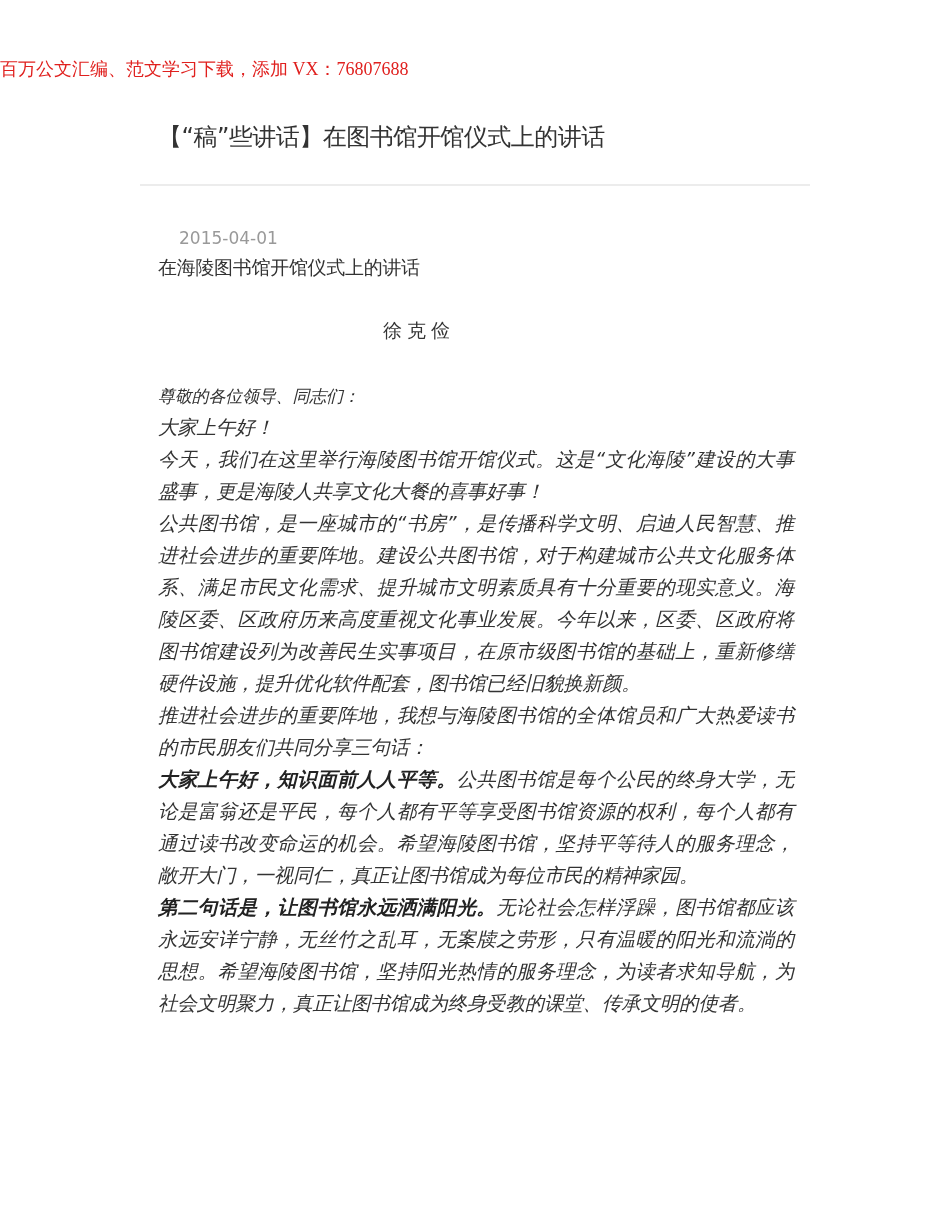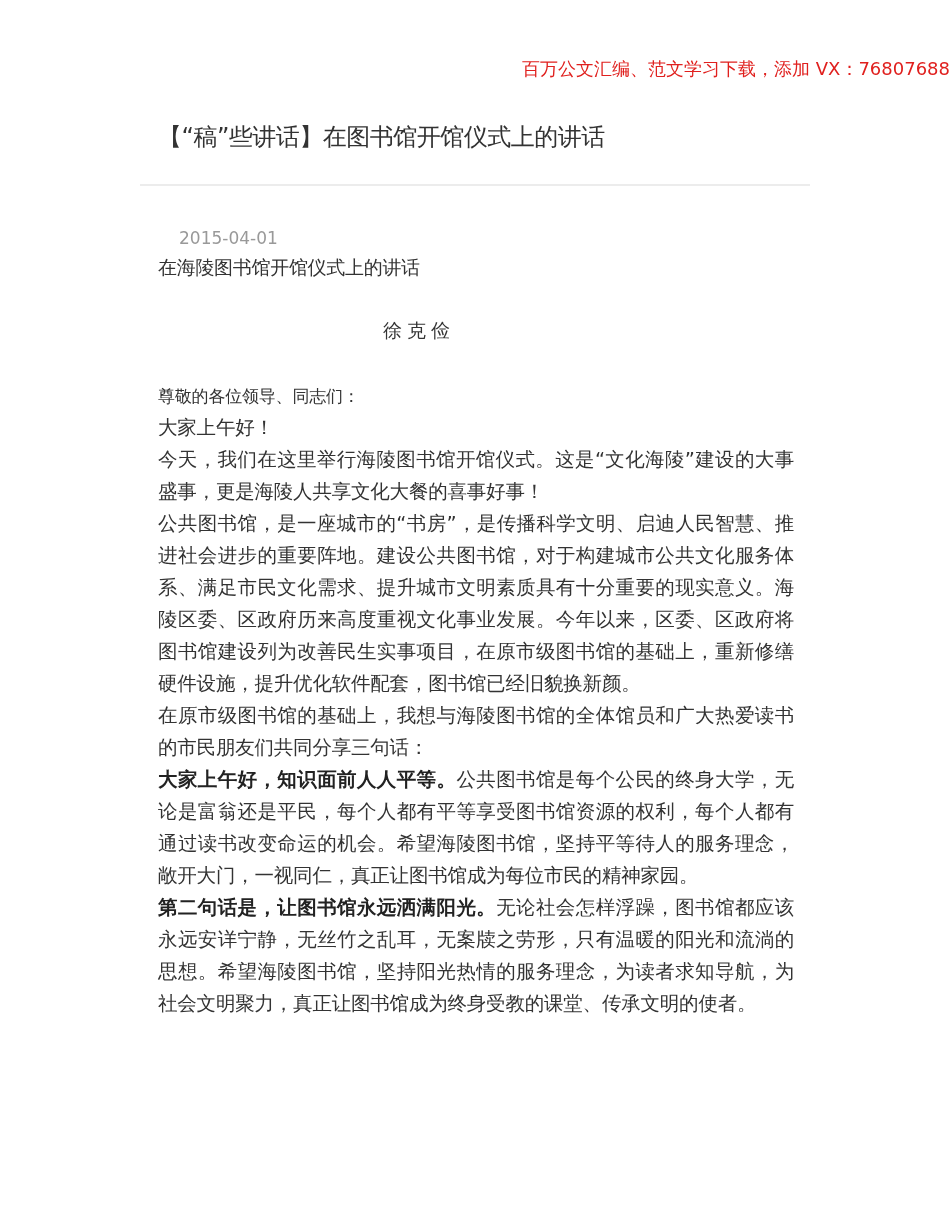--- a/index.html
+++ b/index.html
@@ -13,25 +13,26 @@
       position: relative;
       overflow: hidden;
       font-family: "DejaVu Sans", "Liberation Sans", sans-serif;
       color: #333333;
     }
     .watermark {
       position: absolute;
       top: 56px;
       left: 0;
       width: 950px;
-      text-align: right;
+      text-align: left;
       font-size: 18px;
       line-height: 26px;
       color: #e0201e;
       letter-spacing: 0px;
+      font-family: Liberation Serif, serif;
     }
     .title {
       position: absolute;
       top: 120px;
       left: 158px;
       width: 650px;
       font-size: 24px;
       line-height: 34px;
       color: #333333;
       white-space: nowrap;
@@ -81,20 +82,21 @@
       width: 636px;
       font-size: 19.5px;
       line-height: 32px;
       color: #333333;
       letter-spacing: -0.2px;
     }
     .body p {
       margin: 0;
       padding: 0;
       text-align: justify;
+      font-style: italic;
     }
     .body p.small {
       font-size: 17px;
     }
     .body strong {
       font-weight: bold;
       color: #222222;
     }
   </style>
 </head>
@@ -110,16 +112,16 @@
 
 <div class="subtitle">在海陵图书馆开馆仪式上的讲话</div>
 
 <div class="author">徐克俭</div>
 
 <div class="body">
   <p class="small">尊敬的各位领导、同志们：</p>
   <p>大家上午好！</p>
   <p><span>今天，我们在这里举行海陵图书馆开馆仪式。这是“文化海陵”建设的大事盛事，更是海陵人共享文化大餐的喜事好事！</span></p>
   <p><span>公共图书馆，是一座城市的“书房”，是传播科学文明、启迪人民智慧、推进社会进步的重要阵地。建设公共图书馆，对于构建城市公共文化服务体系、满足市民文化需求、提升城市文明素质具有十分重要的现实意义。海陵区委、区政府历来高度重视文化事业发展。今年以来，区委、区政府将图书馆建设列为改善民生实事项目，在原市级图书馆的基础上，重新修缮硬件设施，提升优化软件配套，图书馆已经旧貌换新颜。</span></p>
-  <p><span>在原市级图书馆的基础上，我想与海陵图书馆的全体馆员和广大热爱读书的市民朋友们共同分享三句话：</span></p>
+  <p><span>推进社会进步的重要阵地，我想与海陵图书馆的全体馆员和广大热爱读书的市民朋友们共同分享三句话：</span></p>
   <p><strong>大家上午好，知识面前人人平等。</strong><span>公共图书馆是每个公民的终身大学，无论是富翁还是平民，每个人都有平等享受图书馆资源的权利，每个人都有通过读书改变命运的机会。希望海陵图书馆，坚持平等待人的服务理念，敞开大门，一视同仁，真正让图书馆成为每位市民的精神家园。</span></p>
   <p><strong>第二句话是，让图书馆永远洒满阳光。</strong><span>无论社会怎样浮躁，图书馆都应该永远安详宁静，无丝竹之乱耳，无案牍之劳形，只有温暖的阳光和流淌的思想。希望海陵图书馆，坚持阳光热情的服务理念，为读者求知导航，为社会文明聚力，真正让图书馆成为终身受教的课堂、传承文明的使者。</span></p>
 </div>
 
 </body></html>

